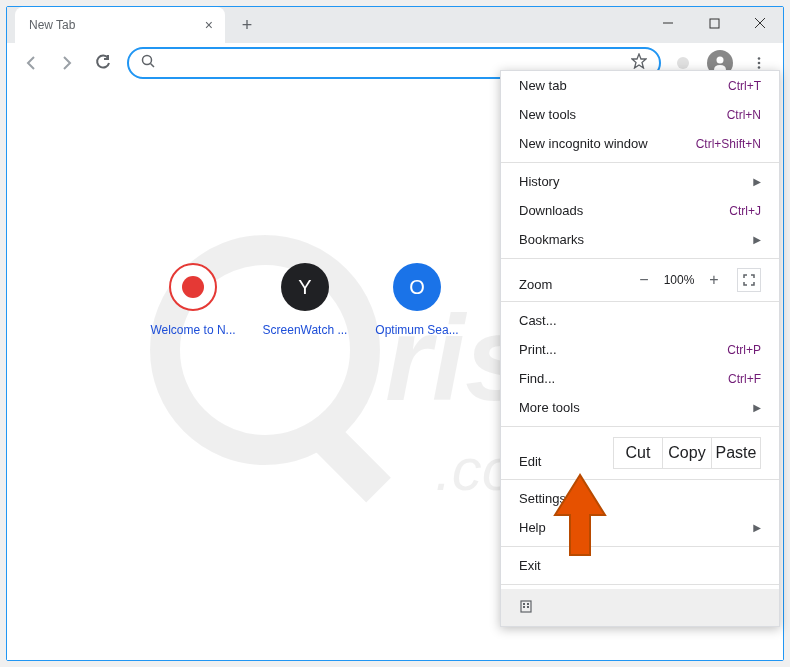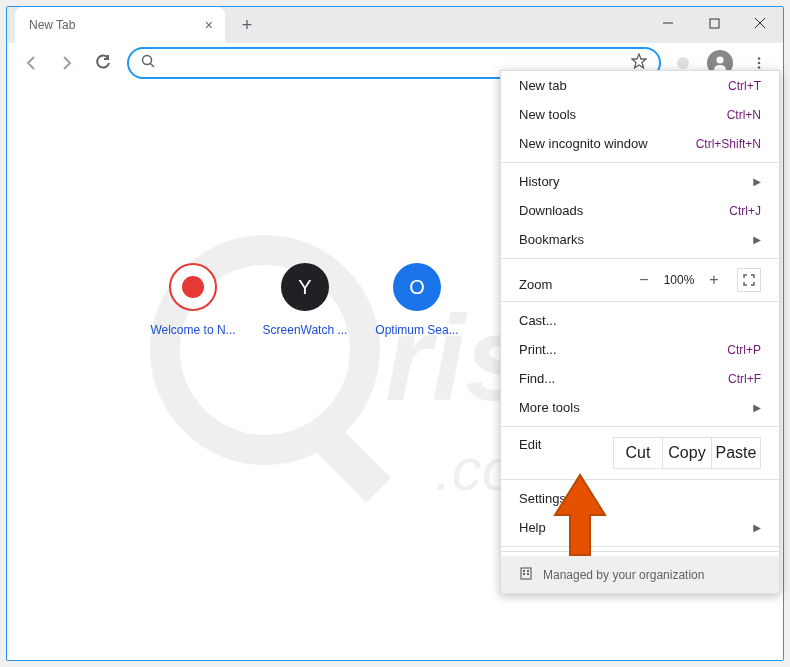--- a/index.html
+++ b/index.html
@@ -41,21 +41,21 @@
     .menu-item { padding: 7px 18px; display: flex; align-items: center; justify-content: space-between; cursor: pointer; }
     .menu-shortcut { color: #701a75; font-size: 12px; }
     .menu-divider { height: 1px; background: #e0e0e0; margin: 4px 0; }
     .submenu-arrow { color: #5f6368; font-size: 10px; }
     .zoom-row { padding: 5px 18px; display: flex; align-items: flex-end; gap: 12px; }
     .zoom-label { flex: 1; }
     .zoom-controls { display: flex; align-items: center; gap: 6px; }
     .zoom-btn { width: 22px; height: 22px; display: flex; align-items: center; justify-content: center; font-size: 16px; color: #5f6368; }
     .zoom-val { font-size: 12px; color: #202124; min-width: 36px; text-align: center; }
     .fullscreen-btn { width: 24px; height: 24px; border: 1px solid #dadce0; display: flex; align-items: center; justify-content: center; margin-left: 6px; }
-    .edit-row { padding: 6px 18px; display: flex; align-items: flex-start; }
+    .edit-row { padding: 6px 18px; display: flex; align-items: flex-end; }
     .edit-label { flex: 1; }
     .edit-btns { display: flex; gap: 0; }
     .edit-btn { width: 50px; height: 32px; border: 1px solid #e0e0e0; display: flex; align-items: center; justify-content: center; font-size: 16px; margin-left: -1px; }
     .managed-row { padding: 10px 18px; display: flex; align-items: center; gap: 10px; background: #efefef; color: #5f6368; font-size: 12px; }
     
     .cursor-arrow { position: absolute; top: 470px; left: 545px; z-index: 200; }
   </style>
 </head>
 <body>
 
@@ -230,32 +230,34 @@
   </div>
   <div class="menu-divider"></div>
   <div class="menu-item">
     <span>Settings</span>
   </div>
   <div class="menu-item">
     <span>Help</span>
     <span class="submenu-arrow">▶</span>
   </div>
   <div class="menu-divider"></div>
+  <div class="menu-item">
+    <span>Exit</span>
+  </div>
   <div class="menu-divider"></div>
   <div class="managed-row highlighted">
     <span>
       <svg width="14" height="14" viewBox="0 0 14 14">
           <rect x="2" y="2" width="10" height="11" fill="none" stroke="#5f6368" stroke-width="1.2"></rect>
           <rect x="4" y="4" width="2" height="2" fill="#5f6368"></rect>
           <rect x="8" y="4" width="2" height="2" fill="#5f6368"></rect>
           <rect x="4" y="7" width="2" height="2" fill="#5f6368"></rect>
           <rect x="8" y="7" width="2" height="2" fill="#5f6368"></rect>
         </svg>
     </span>
-    <span>Managed by your organization</span>
   </div>
 </div>
 
 <div class="cursor-arrow">
   <svg width="70" height="90" viewBox="0 0 70 90">
     <path d="M35 5 L10 45 L25 45 L25 85 L45 85 L45 45 L60 45 Z" fill="#e65100" stroke="#b84a00" stroke-width="2"></path>
   </svg>
 </div>
 
 </body></html>

